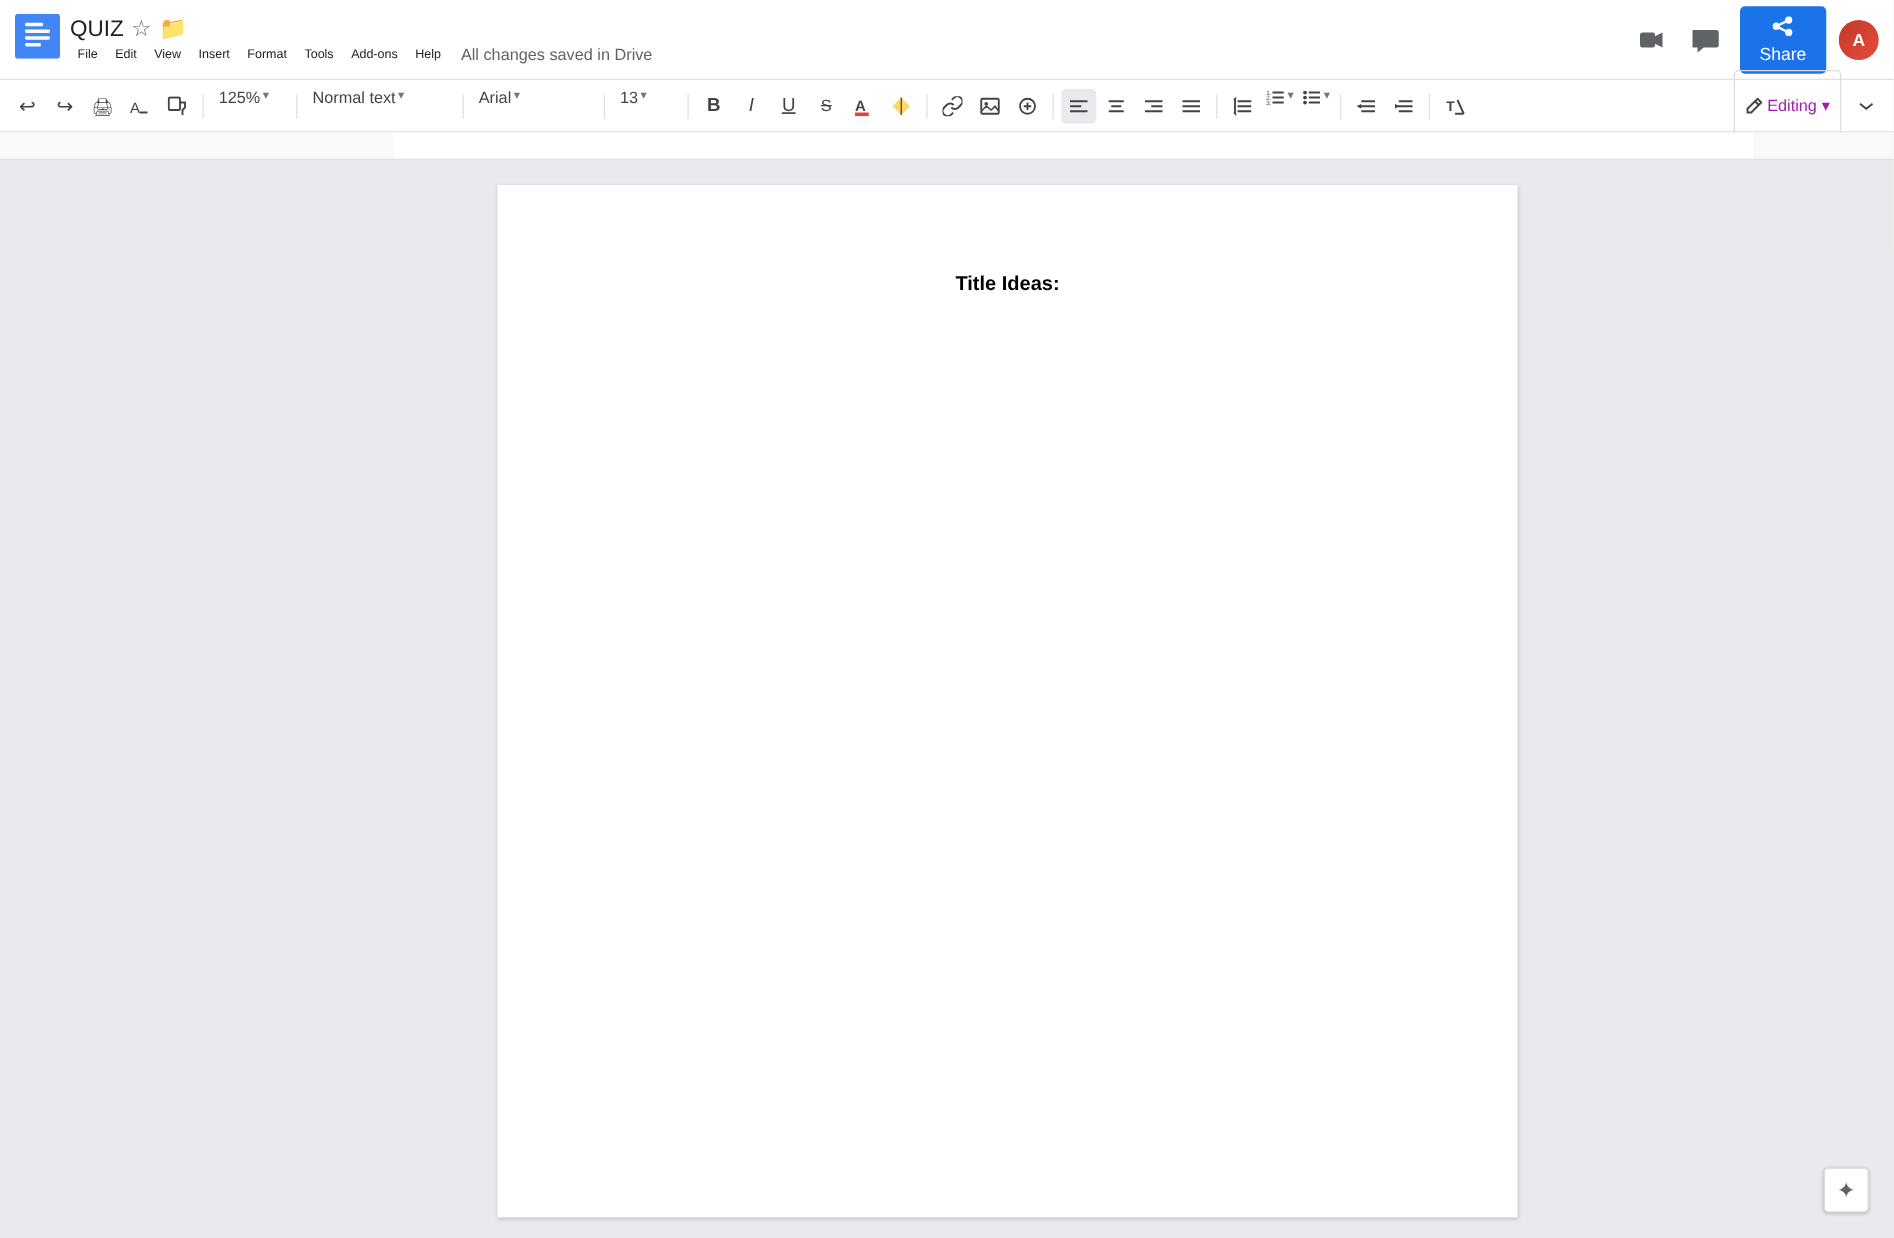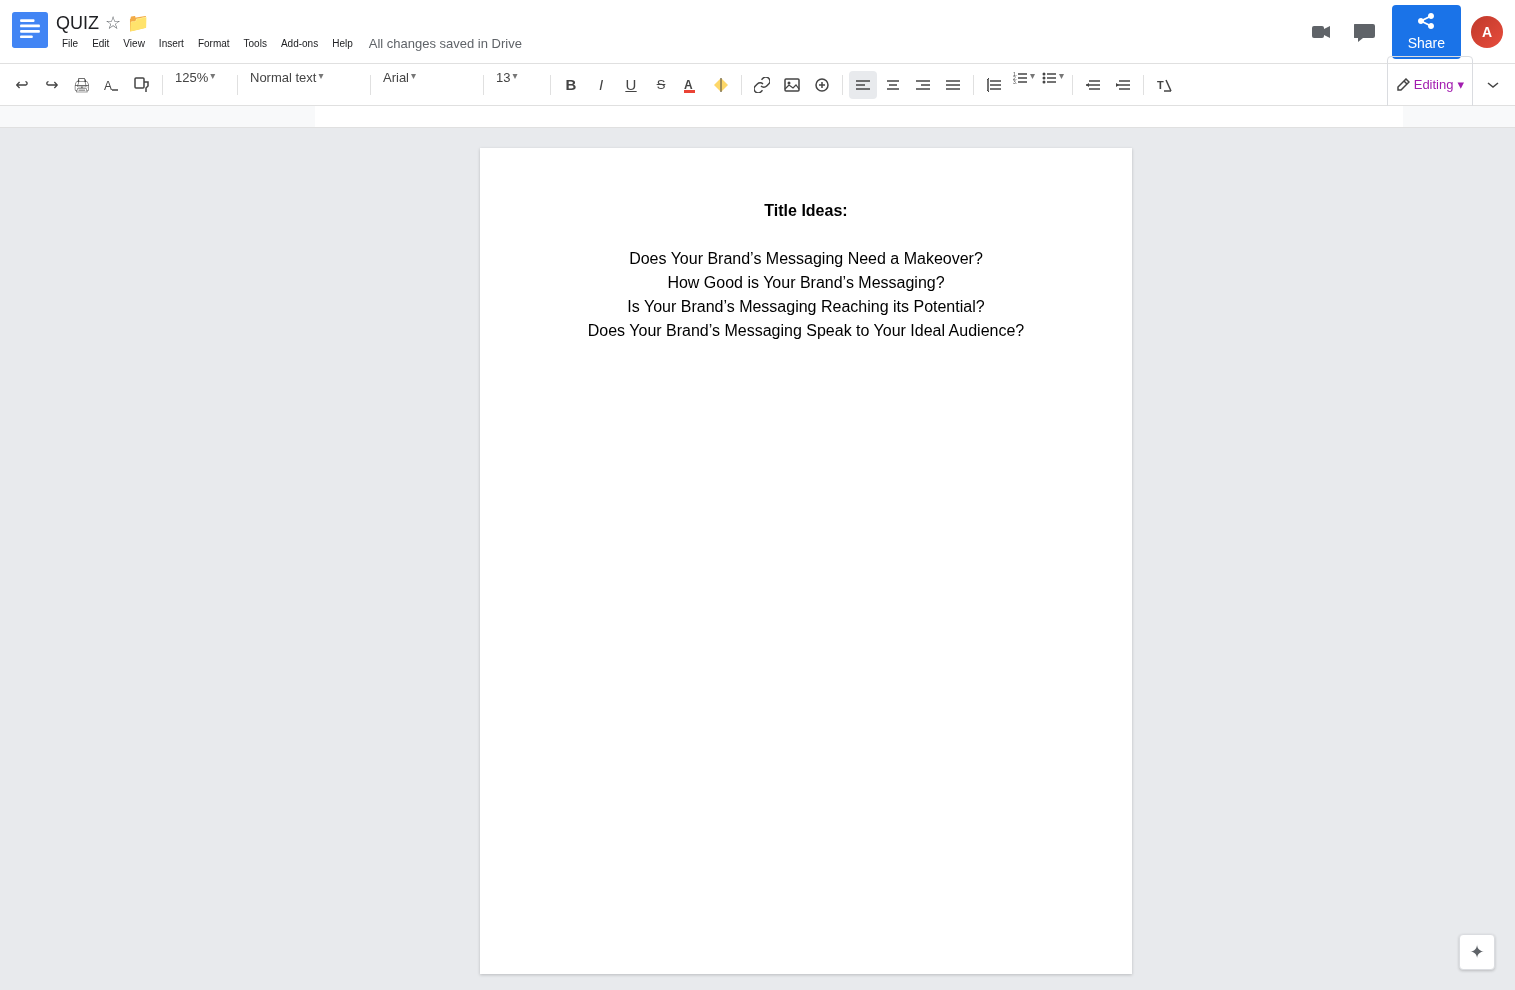--- a/index.html
+++ b/index.html
@@ -188,25 +188,25 @@
     }
     #page-area {
       flex: 1;
       background: #e8eaed;
       overflow-y: auto;
       display: flex;
       justify-content: center;
       padding: 20px 0;
     }
     #page {
-      width: 652px;
+      width: 816px;
       min-height: 800px;
       background: white;
       box-shadow: 0 1px 3px rgba(0,0,0,0.2);
-      padding: 51px 96px;
+      padding: 68px 96px;
       position: relative;
     }
     #sidebar-right {
       width: 112px;
       min-width: 112px;
       background: #e8eaed;
     }
 
     
     #page-content {
@@ -509,25 +509,19 @@
 <div id="ruler">
   <div class="ruler-white"></div>
 </div>
 
 <div id="main">
   <div id="sidebar-left"></div>
   <div id="page-area">
     <div id="page">
       <div id="page-content">
         <p id="title-ideas">Title Ideas:</p>
-        <div id="title-lines">
-          <span class="title-line">Does Your Brand’s Messaging Need a Makeover?</span>
-          <span class="title-line">How Good is Your Brand’s Messaging?</span>
-          <span class="title-line">Is Your Brand’s Messaging Reaching its Potential?</span>
-          <span class="title-line">Does Your Brand’s Messaging Speak to Your Ideal Audience?</span>
-        </div>
       </div>
     </div>
   </div>
   <div id="sidebar-right"></div>
 </div>
 
 <div id="bottom-right-btn">✦</div>
 
 </body></html>

